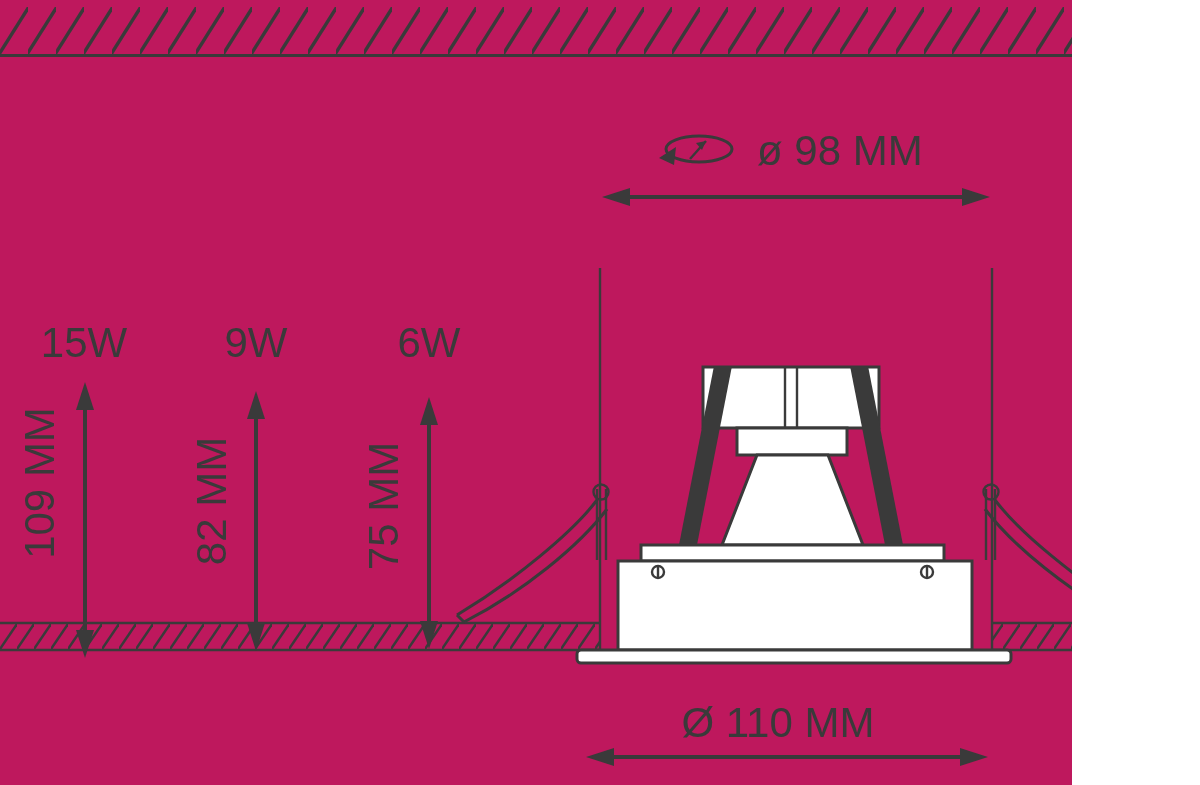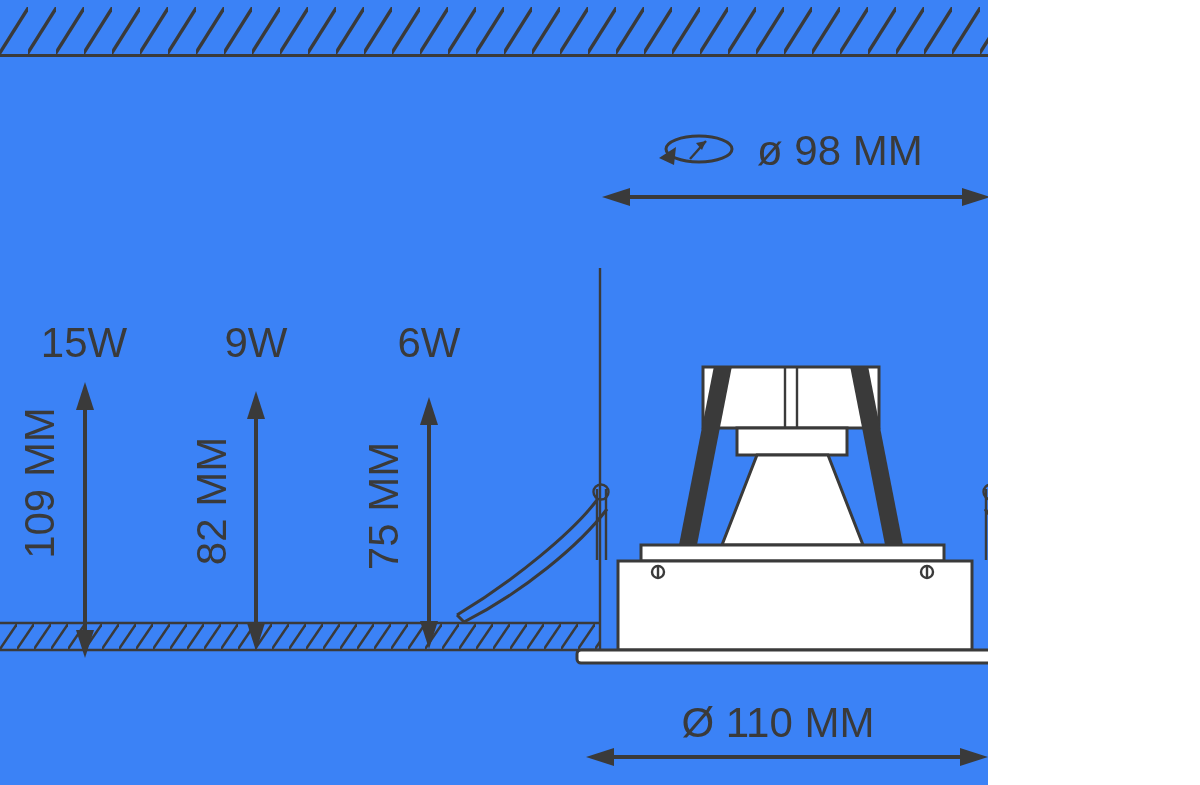--- a/index.html
+++ b/index.html
@@ -1,16 +1,16 @@
 <!DOCTYPE html>
 <html><head>
 <meta charset="utf-8">
 <style>
   html,body{margin:0;padding:0;background:#ffffff;}
-  .canvas{position:relative;width:988px;height:785px;background:#3b82f6;overflow:hidden;}
+  .canvas{position:relative;width:1072px;height:785px;background:#be185d;overflow:hidden;}
   .ln{fill:none;stroke:#3a3a3a;}
   .w2{stroke-width:2.4;}
   .w3{stroke-width:3;}
   .w4{stroke-width:4;}
   .fillc{fill:#3a3a3a;stroke:none;}
   .white{fill:#ffffff;stroke:#3a3a3a;stroke-width:3;}
   text.dim-text{font-family:"Liberation Sans",sans-serif;font-size:42px;fill:#3a3a3a;}
   .mid{text-anchor:middle;}
 </style>
 </head>

